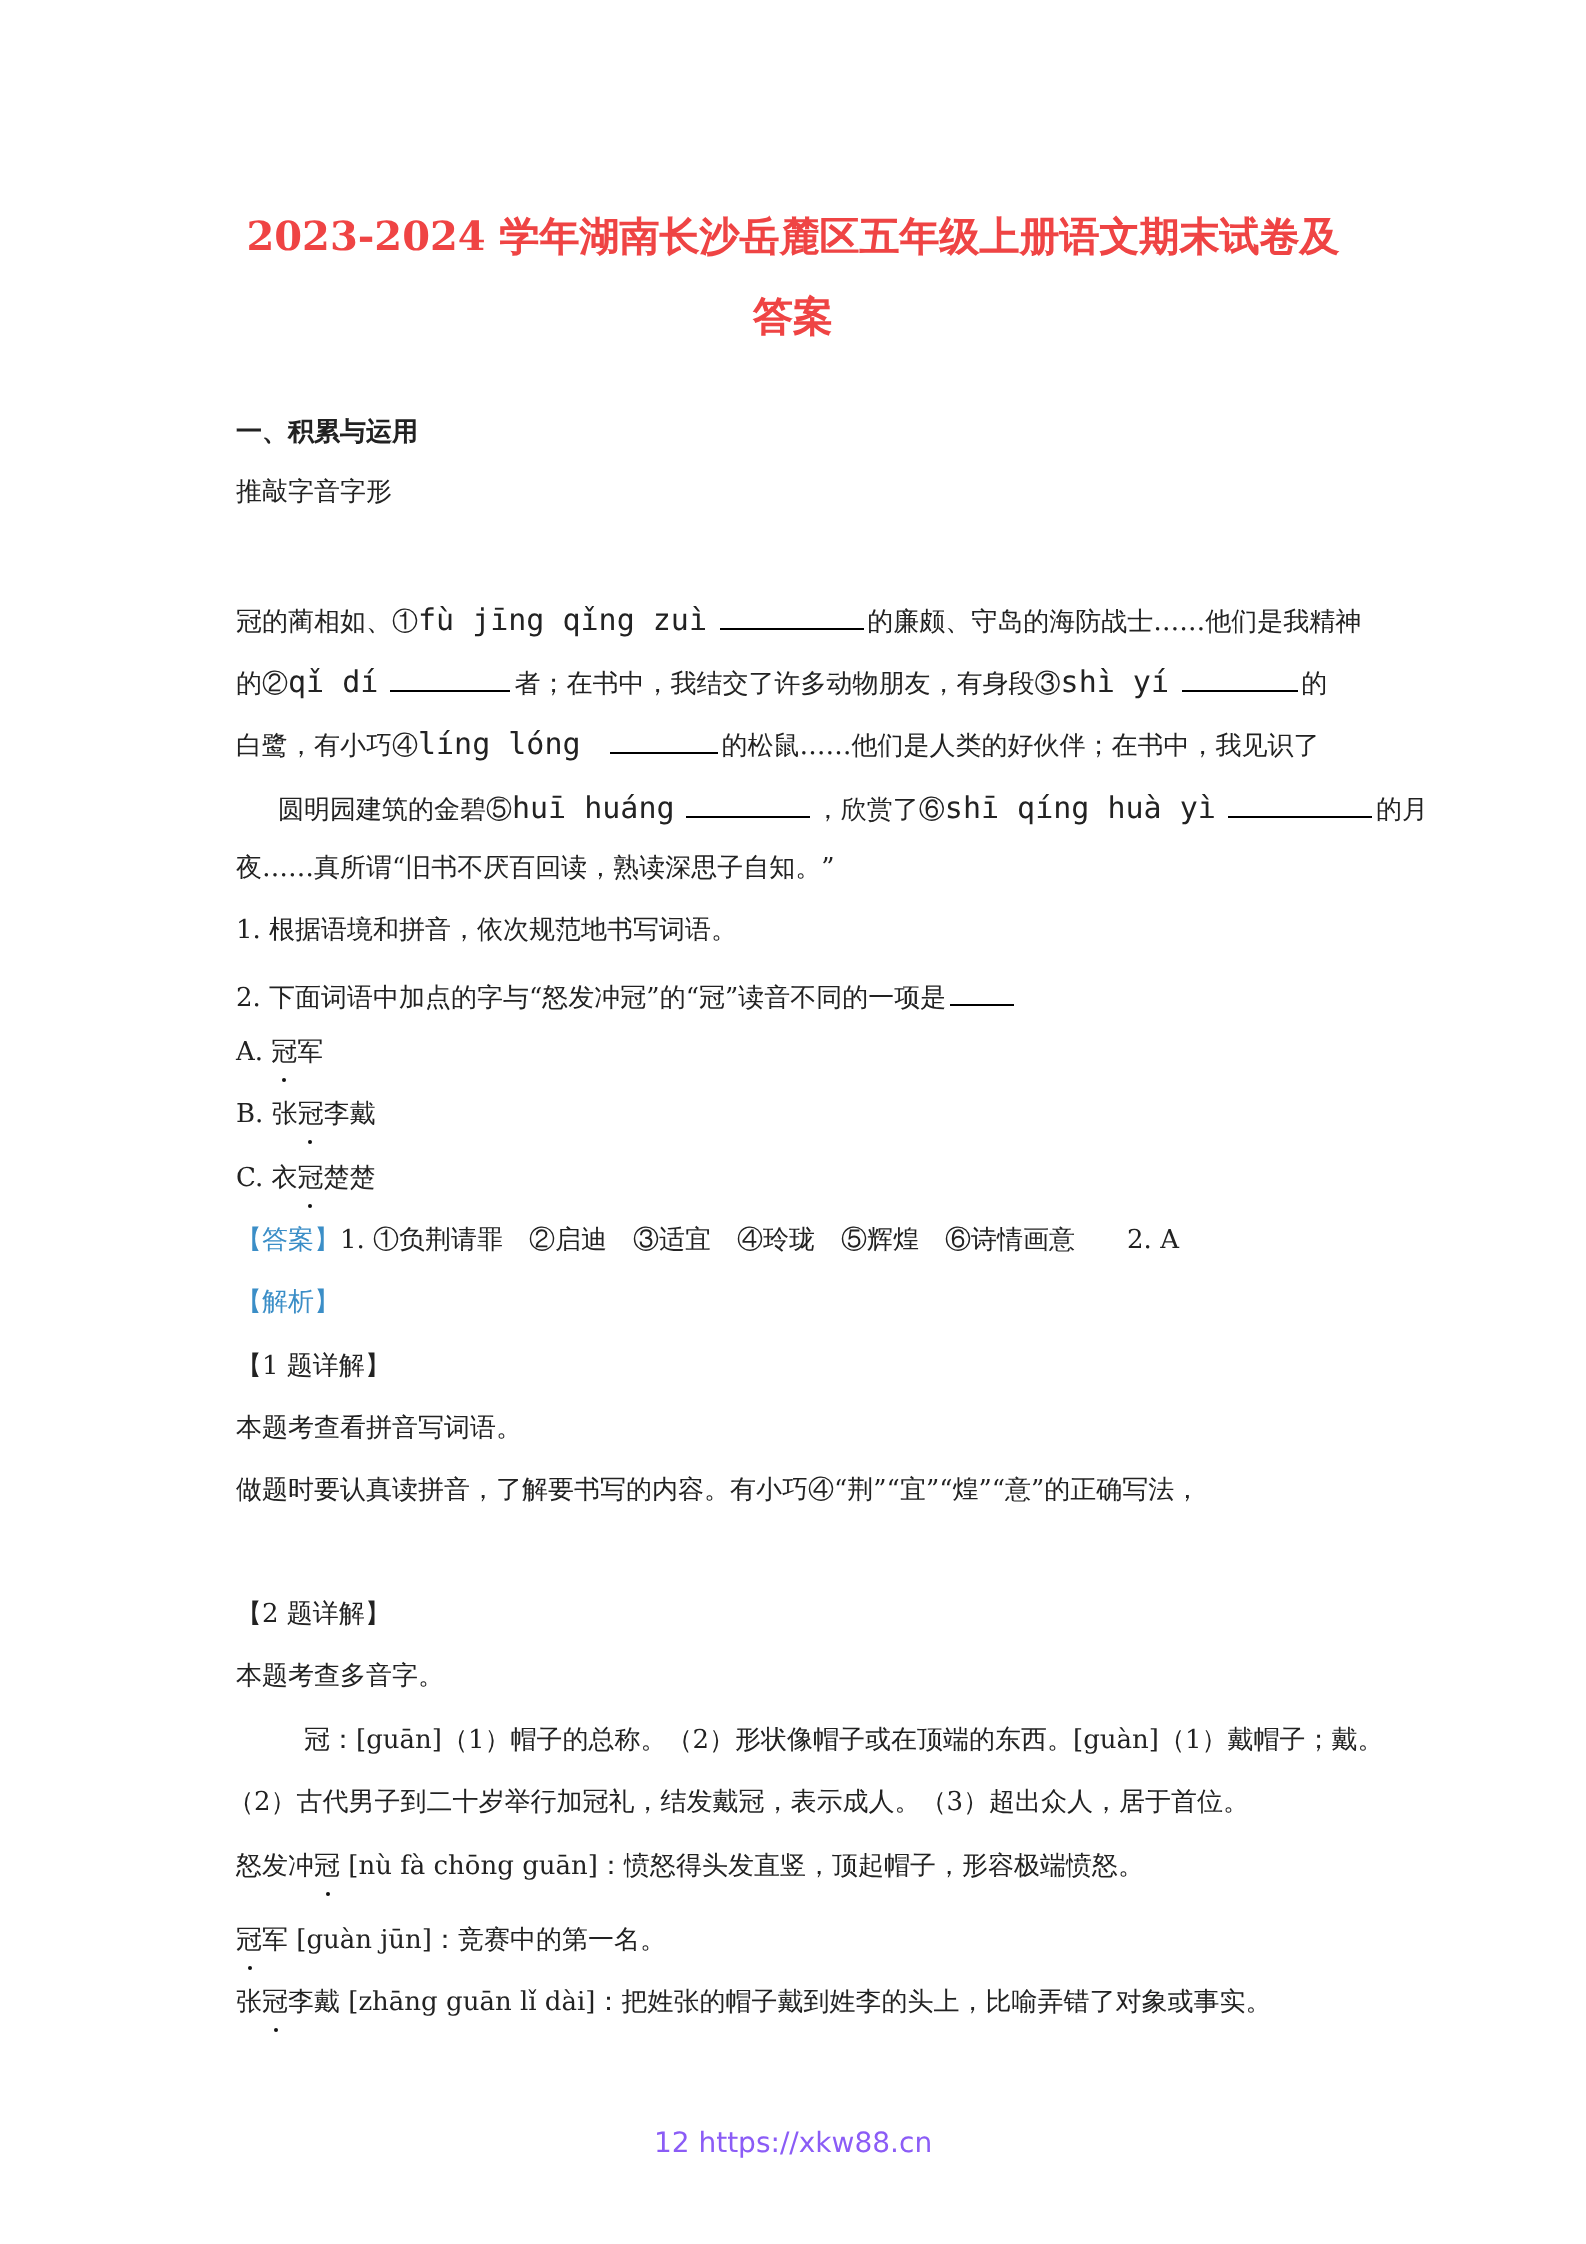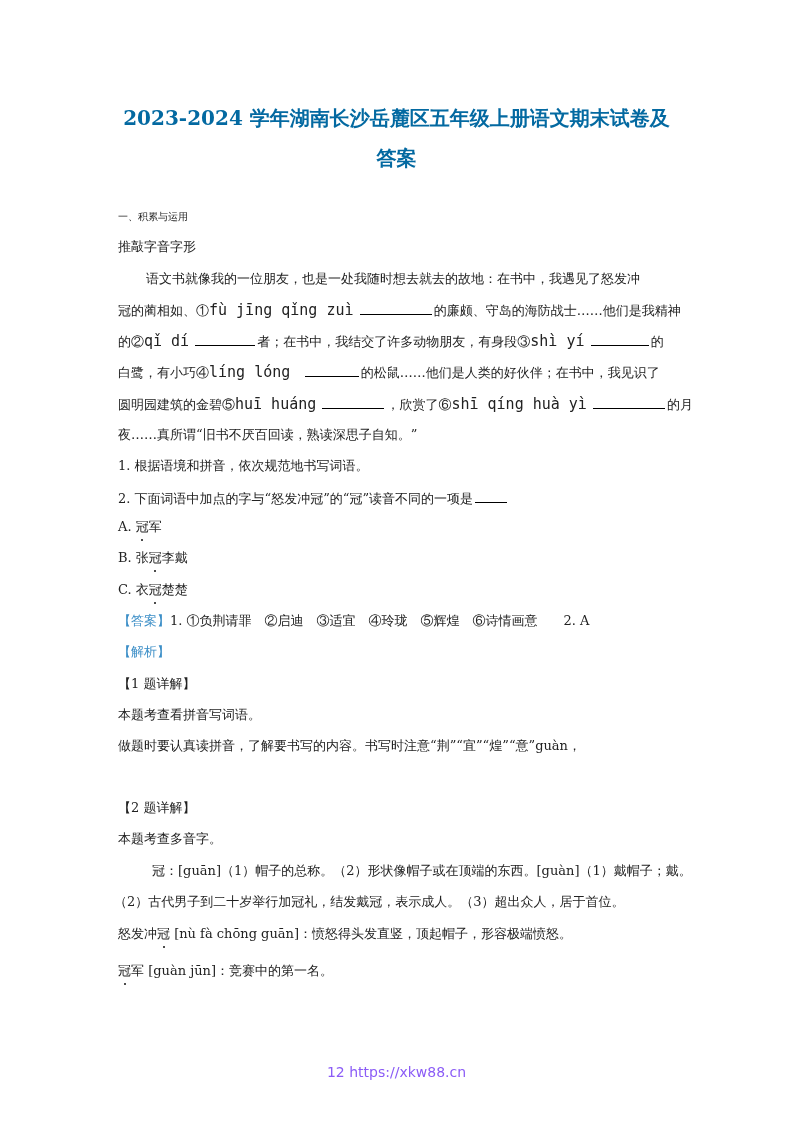--- a/index.html
+++ b/index.html
@@ -5,27 +5,27 @@
     html, body { margin: 0; padding: 0; background: #ffffff; }
     body {
       width: 793px; height: 1122px; position: relative; overflow: hidden;
       font-family: "DejaVu Serif", "Liberation Serif", serif;
       color: #1a1a1a;
     }
     .page { position: absolute; left: 0; top: 0; width: 793px; height: 1122px; }
     .title {
       position: absolute; left: 110px; width: 573px; top: 98px;
       text-align: center; font-weight: bold; font-size: 20px; line-height: 40px;
-      font-family: "DejaVu Serif", serif; color: #0369a1;
+      font-family: "DejaVu Serif", serif; color: #ef4444;
     }
     .line {
       position: absolute; left: 118px; font-size: 13px; line-height: 20px;
       white-space: nowrap; color: #222;
     }
-    .section-head { font-weight: normal; font-family: "DejaVu Sans", sans-serif; font-size: 10px; }
+    .section-head { font-weight: bold; font-family: "DejaVu Sans", sans-serif; font-size: 13px; }
     .blank {
       display: inline-block; border-bottom: 1px solid #000; height: 14px;
       vertical-align: baseline; margin: 0 2px;
     }
     .py { font-family: "DejaVu Sans Mono", "Liberation Mono", monospace; font-size: 15px; }
     .blue { color: #3b8ec7; }
     .dot { position: relative; display: inline-block; }
     .dot::after {
       content: ""; position: absolute; left: 50%; bottom: -4px; width: 2px; height: 2px;
       background: #111; border-radius: 50%; transform: translateX(-50%);
@@ -41,39 +41,38 @@
 <div class="page">
 
   <div class="title">
     <div>2023-2024 学年湖南长沙岳麓区五年级上册语文期末试卷及</div>
     <div>答案</div>
   </div>
 
   <div class="line section-head" style="top:207px;">一、积累与运用</div>
   <div class="line" style="top:237px;">推敲字音字形</div>
 
-  <div class="line" style="top:269px; left:146px;">语文书就像我的一位朋友，也是一处我随时想去就去的故地：在书中，我遇见了怒发冲</div>
 
   <div class="line" style="top:300px;">
     <span>冠的蔺相如、①</span><span class="py">fù jīng qǐng zuì</span>
     <span class="blank" style="width:72px;"></span><span>的廉颇、守岛的海防战士……他们是我精神</span>
   </div>
 
   <div class="line" style="top:331px;">
     <span>的②</span><span class="py">qǐ dí</span>
     <span class="blank" style="width:60px;"></span><span>者；在书中，我结交了许多动物朋友，有身段③</span><span class="py">shì yí</span>
     <span class="blank" style="width:58px;"></span><span>的</span>
   </div>
 
   <div class="line" style="top:362px;">
     <span>白鹭，有小巧④</span><span class="py">líng lóng</span>
     &nbsp;&nbsp;<span class="blank" style="width:54px;"></span><span>的松鼠……他们是人类的好伙伴；在书中，我见识了</span>
   </div>
 
-  <div class="line" style="top:394px;">
+  <div class="line" style="top:394px;margin-left:21px;">
     <span>圆明园建筑的金碧⑤</span><span class="py">huī huáng</span>
     <span class="blank" style="width:62px;"></span><span>，欣赏了⑥</span><span class="py">shī qíng huà yì</span>
     <span class="blank" style="width:72px;"></span><span>的月</span>
   </div>
 
   <div class="line" style="top:425px;">夜……真所谓“旧书不厌百回读，熟读深思子自知。”</div>
 
   <div class="line" style="top:456px;">1. 根据语境和拼音，依次规范地书写词语。</div>
 
   <div class="line" style="top:488px;">
@@ -93,30 +92,33 @@
   </div>
 
   <div class="line" style="top:611px;">
     <span class="blue">【答案】</span><span>1. ①负荆请罪　②启迪　③适宜　④玲珑　⑤辉煌　⑥诗情画意　　2. A</span>
   </div>
 
   <div class="line blue" style="top:642px;">【解析】</div>
 
   <div class="line" style="top:674px;">【1 题详解】</div>
   <div class="line" style="top:705px;">本题考查看拼音写词语。</div>
-  <div class="line" style="top:736px;">做题时要认真读拼音，了解要书写的内容。书写时注意“荆”“宜”“煌”“意”guàn，</div>
+  <div class="line" style="top:736px;">做题时要认真读拼音，了解要书写的内容。有小巧④“荆”“宜”“煌”“意”的正确写法，</div>
 
   <div class="line" style="top:798px;">【2 题详解】</div>
   <div class="line" style="top:829px;">本题考查多音字。</div>
   <div class="line" style="top:861px;margin-left:34px;">冠：[guān]（1）帽子的总称。（2）形状像帽子或在顶端的东西。[guàn]（1）戴帽子；戴。</div>
   <div class="line" style="top:892px; left:114px;">（2）古代男子到二十岁举行加冠礼，结发戴冠，表示成人。（3）超出众人，居于首位。</div>
 
   <div class="line" style="top:924px;">
     <span>怒发冲</span><span class="dot">冠</span><span> [nù fà chōng guān]：愤怒得头发直竖，顶起帽子，形容极端愤怒。</span>
   </div>
 
   <div class="line" style="top:961px;">
     <span class="dot">冠</span><span>军 [guàn jūn]：竞赛中的第一名。</span>
   </div>
 
+  <div class="line" style="top:992px;">
+    <span>张</span><span class="dot">冠</span><span>李戴 [zhāng guān lǐ dài]：把姓张的帽子戴到姓李的头上，比喻弄错了对象或事实。</span>
+  </div>
 
   <div class="footer">12 https://xkw88.cn</div>
 </div>
 
 </body></html>

